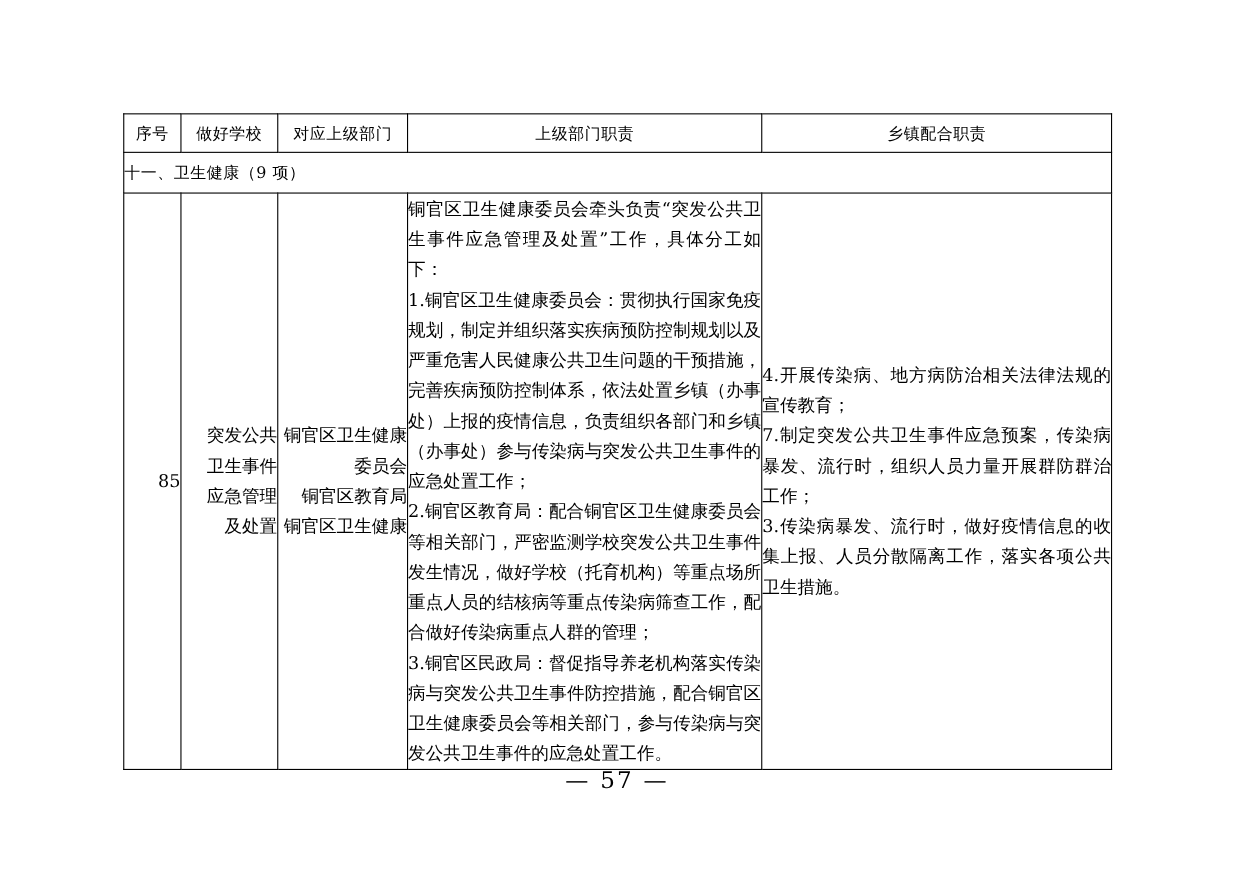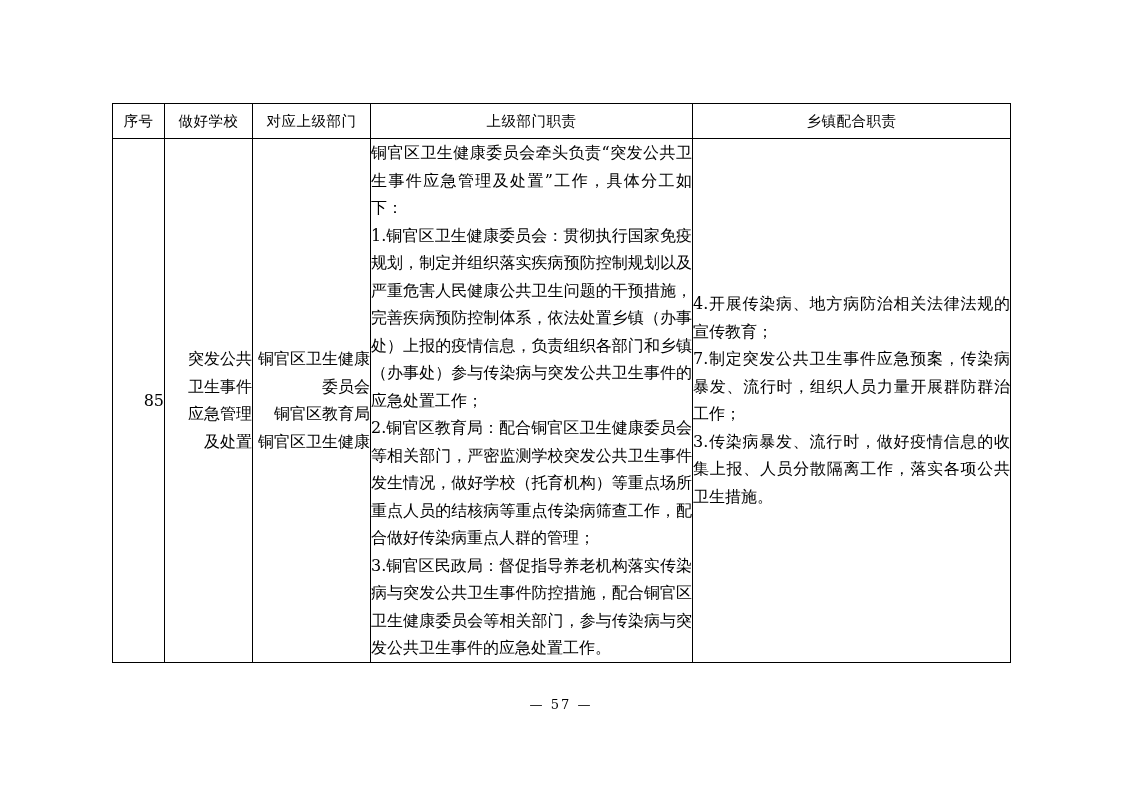--- a/index.html
+++ b/index.html
@@ -85,21 +85,21 @@
   }
   .town-cell {
     padding-top: 268px;
   }
   .page-number {
     position: absolute;
     left: 0;
     top: 697px;
     width: 1122px;
     text-align: center;
-    font-size: 13px;
+    font-size: 21px;
     letter-spacing: 2px;
   }
 </style>
 </head>
 <body>
 
 <div class="page">
 
   <table class="doc-table">
     <colgroup>
@@ -112,20 +112,23 @@
     <thead>
       <tr>
         <td>序号</td>
         <td>做好学校</td>
         <td>对应上级部门</td>
         <td>上级部门职责</td>
         <td>乡镇配合职责</td>
       </tr>
     </thead>
     <tbody>
+      <tr class="section-row">
+        <td colspan="5">十一、卫生健康（9 项）</td>
+      </tr>
       <tr class="body-row">
         <td class="cell-center seq-num">85</td>
         <td class="cell-center">
           <span class="stack-line">突发公共</span>
           <span class="stack-line">卫生事件</span>
           <span class="stack-line">应急管理</span>
           <span class="stack-line">及处置</span>
         </td>
         <td class="cell-center">
           <span class="stack-line">铜官区卫生健康</span>

